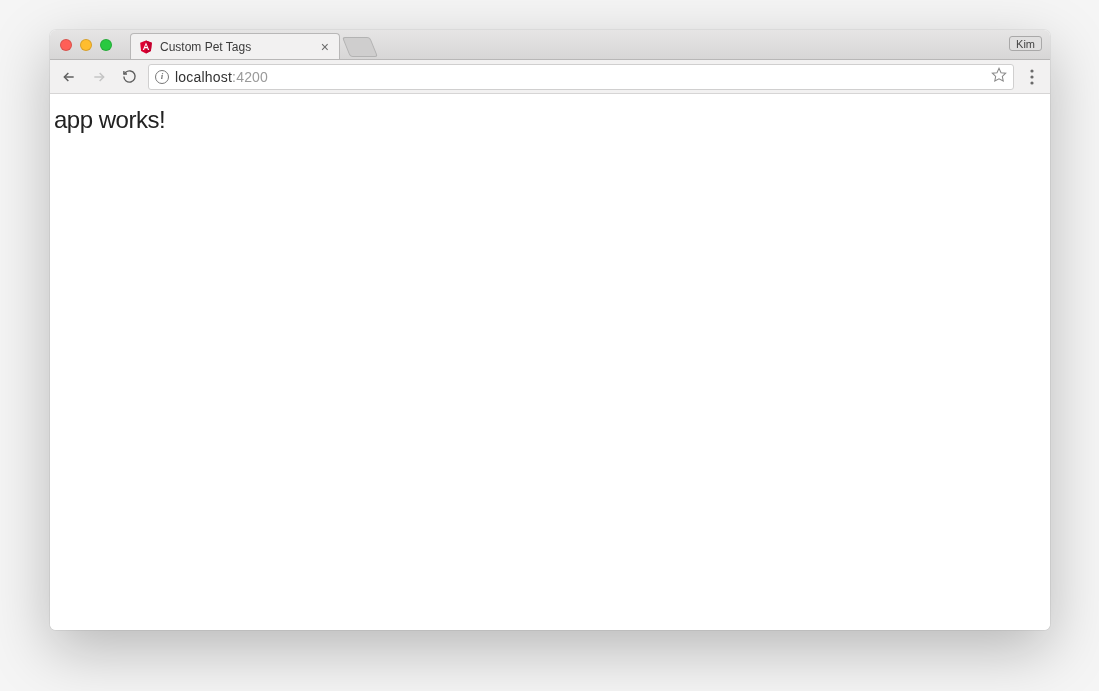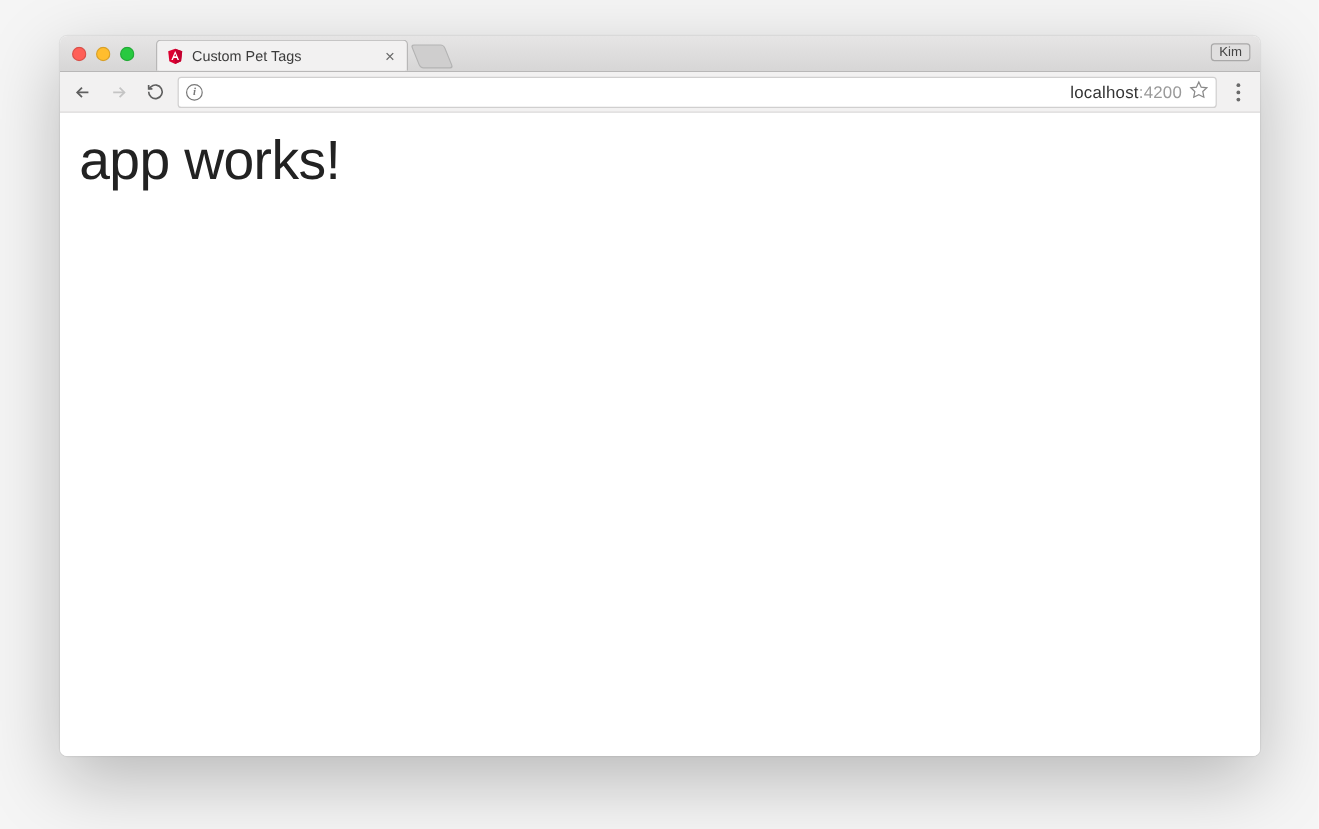--- a/index.html
+++ b/index.html
@@ -136,45 +136,45 @@
       width: 14px; height: 14px;
       border: 1.4px solid #777;
       border-radius: 50%;
       display: flex; align-items: center; justify-content: center;
       font-size: 9px; color: #777;
       font-family: Georgia, serif;
       font-style: italic;
       font-weight: bold;
       line-height: 1;
     }
-    .omnibox .url-text { flex: 1; letter-spacing: 0.2px; text-align: right; }
+    .omnibox .url-text { flex: 1; letter-spacing: 0.2px; }
     .omnibox .url-host { color: #333; }
     .omnibox .url-port { color: #9a9a9a; }
     .omnibox .star { color: #8a8a8a; }
     .omnibox .star svg { width: 16px; height: 16px; }
 
     .menu-btn {
       width: 20px; height: 26px;
       display: flex; align-items: center; justify-content: center;
       color: #6a6a6a;
     }
     .menu-btn svg { width: 4px; height: 16px; }
 
     .viewport {
       flex: 1;
       background: #fff;
       padding: 12px 0 0 0;
       overflow: hidden;
     }
     .viewport h1 {
-      font-size: 46px;
+      font-size: 24px;
       font-weight: 400;
       color: #222;
       letter-spacing: -0.5px;
-      margin-left: 16px;
+      margin-left: 4px;
       padding-left: 0;
     }
   </style>
 </head>
 <body>
 
 <div class="browser-window">
 
   <div class="titlebar">
     <div class="traffic-lights">

